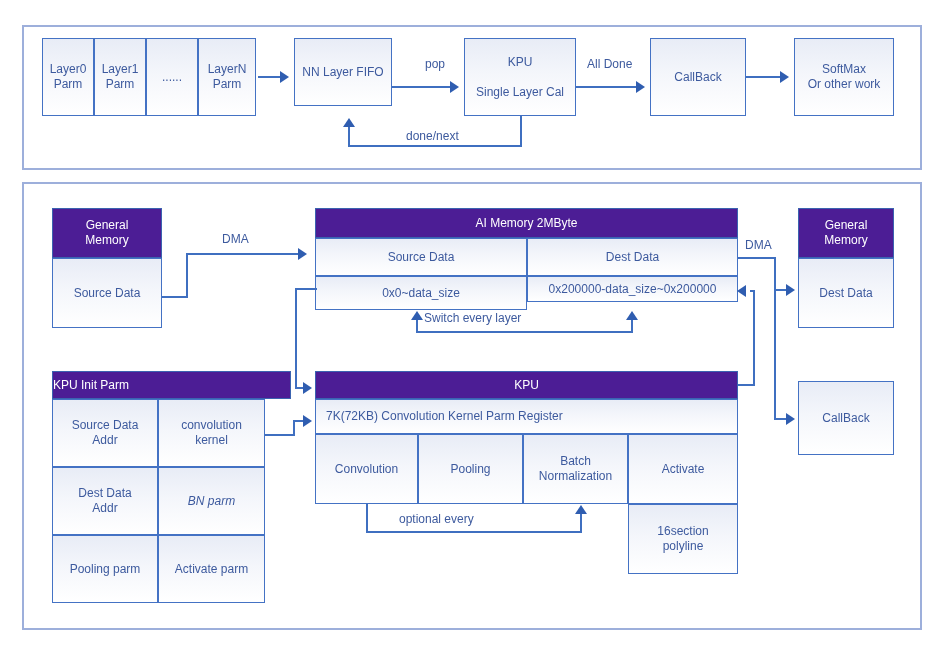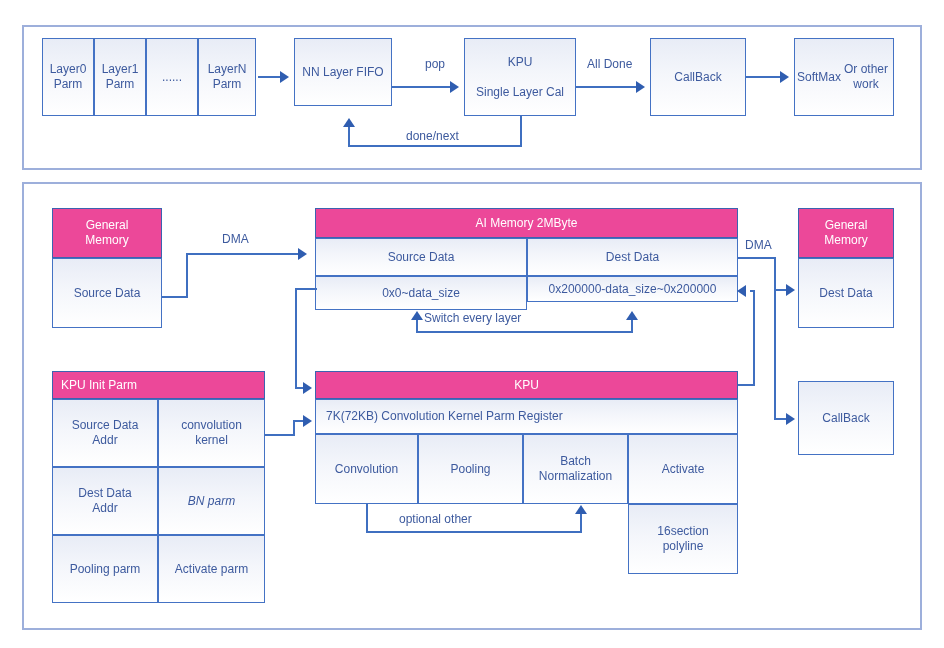--- a/index.html
+++ b/index.html
@@ -8,21 +8,21 @@
 
   
   .panel{position:absolute;box-sizing:border-box;border:2px solid #9DAFDB;background:#ffffff;}
 
   
   .box{position:absolute;box-sizing:border-box;border:1.4px solid #4472C4;
        background:linear-gradient(180deg,#E8ECF6 0%,#F4F6FB 45%,#FFFFFF 100%);
        color:#3D5A9E;display:flex;align-items:center;justify-content:center;
        text-align:center;line-height:1.25;font-size:12px;padding:1px 2px;}
   .hdr{position:absolute;box-sizing:border-box;border:1.4px solid #3B63B0;
-       background:#ec4899;color:#ffffff;display:flex;align-items:center;
+       background:#4c1d95;color:#ffffff;display:flex;align-items:center;
        justify-content:center;text-align:center;font-size:12px;line-height:1.25;}
   .lbl{position:absolute;color:#3D5A9E;font-size:12px;white-space:nowrap;}
 
   
   .hline{position:absolute;height:0;border-top:2px solid #3F6FC0;}
   .vline{position:absolute;width:0;border-left:2px solid #3F6FC0;}
   .ar{position:absolute;width:0;height:0;}
   .ar-r{border-top:6px solid transparent;border-bottom:6px solid transparent;border-left:9px solid #2F5DB0;}
   .ar-l{border-top:6px solid transparent;border-bottom:6px solid transparent;border-right:9px solid #2F5DB0;}
   .ar-u{border-left:6px solid transparent;border-right:6px solid transparent;border-bottom:9px solid #2F5DB0;}
@@ -68,21 +68,21 @@
 <div class="hline" style="left:576px;top:86px;width:62px;"></div>
 <div class="ar ar-r" style="left:636px;top:81px;"></div>
 
 <div class="box" style="left:650px;top:38px;width:96px;height:78px;">
   <span>CallBack</span>
 </div>
 
 <div class="hline" style="left:746px;top:76px;width:36px;"></div>
 <div class="ar ar-r" style="left:780px;top:71px;"></div>
 
-<div class="box" style="left:794px;top:38px;width:100px;height:78px;">
+<div class="box" style="left:794px;top:38px;width:100px;height:78px;flex-direction:column;">
   <span>SoftMax</span>
   <span>Or other work</span>
 </div>
 
 <div class="vline" style="left:520px;top:116px;height:30px;"></div>
 <div class="hline" style="left:348px;top:145px;width:174px;"></div>
 <div class="vline" style="left:348px;top:127px;height:19px;"></div>
 <div class="ar ar-u" style="left:343px;top:118px;"></div>
 <div class="lbl" style="left:406px;top:129px;">done/next</div>
 
@@ -145,21 +145,21 @@
 <div class="ar ar-l" style="left:737px;top:285px;"></div>
 
 <div class="vline" style="left:774px;top:289px;height:130px;"></div>
 <div class="hline" style="left:774px;top:418px;width:14px;"></div>
 <div class="ar ar-r" style="left:786px;top:413px;"></div>
 
 <div class="box" style="left:798px;top:381px;width:96px;height:74px;">
   <span>CallBack</span>
 </div>
 
-<div class="hdr" style="left:52px;top:371px;width:213px;height:28px;justify-content:flex-start;padding-left:8px;">
+<div class="hdr" style="left:52px;top:371px;width:239px;height:28px;justify-content:flex-start;padding-left:0;">
   <span>KPU Init Parm</span>
 </div>
 <div class="box" style="left:52px;top:399px;width:106px;height:68px;flex-direction:column;">
   <span>Source Data</span>
   <span>Addr</span>
 </div>
 <div class="box" style="left:158px;top:399px;width:107px;height:68px;flex-direction:column;">
   <span>convolution</span>
   <span>kernel</span>
 </div>
@@ -204,18 +204,18 @@
   <span>Normalization</span>
 </div>
 <div class="box" style="left:628px;top:434px;width:110px;height:70px;">
   <span>Activate</span>
 </div>
 
 <div class="vline" style="left:366px;top:504px;height:28px;"></div>
 <div class="hline" style="left:366px;top:531px;width:216px;"></div>
 <div class="vline" style="left:580px;top:514px;height:18px;"></div>
 <div class="ar ar-u" style="left:575px;top:505px;"></div>
-<div class="lbl" style="left:399px;top:512px;">optional other</div>
+<div class="lbl" style="left:399px;top:512px;">optional every</div>
 
 <div class="box" style="left:628px;top:504px;width:110px;height:70px;flex-direction:column;">
   <span>16section</span>
   <span>polyline</span>
 </div>
 
 </body></html>

